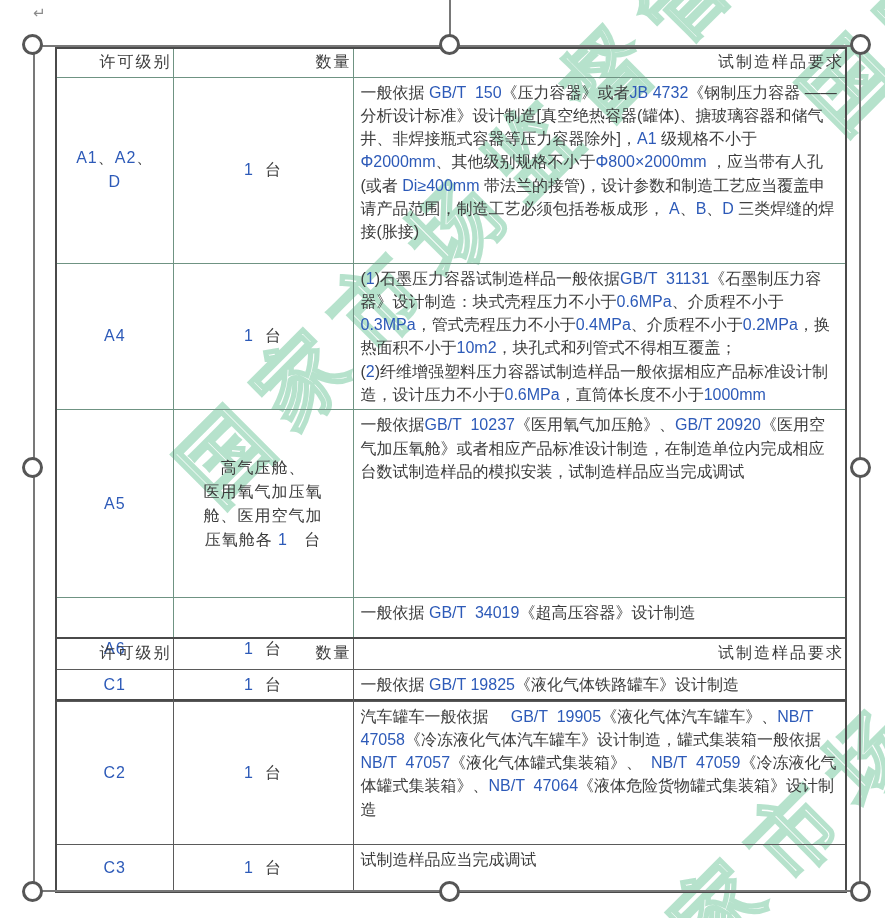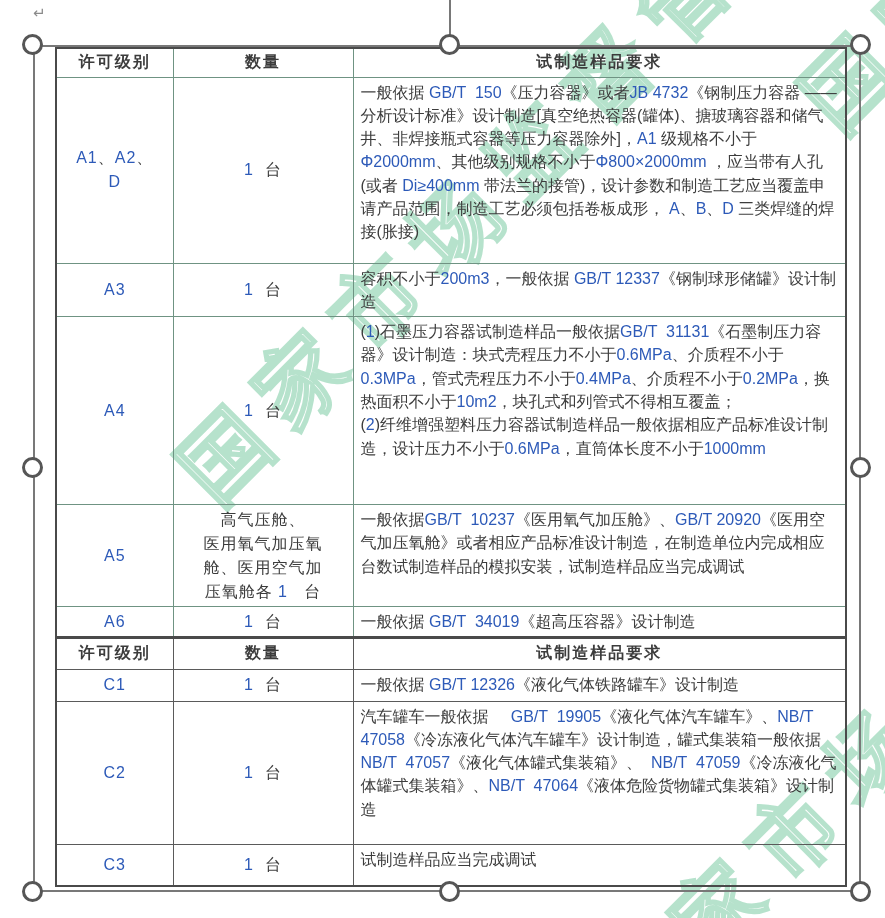--- a/index.html
+++ b/index.html
@@ -34,34 +34,34 @@
     width:790px;z-index:2;font-size:16px;
   }
   .t1{top:47px}
   .t2{top:637px}
   table.t col:nth-child(1){width:117px}
   table.t col:nth-child(2){width:180px}
   table.t col:nth-child(3){width:493px}
   .t1, .t2{border:2px solid #4a4a4a}
   .t1 th,.t1 td{border:1px solid #6f9383}
   .t2 th,.t2 td{border:1px solid #5a5a5a}
-  .t th{font-weight:700;text-align:center;vertical-align:middle;letter-spacing:2px}
+  .t th{font-weight:400;text-align:right;vertical-align:middle;letter-spacing:2px}
   .t td{background:transparent}
   td.level,td.quantity{text-align:center;vertical-align:middle;white-space:pre-wrap;line-height:24px;letter-spacing:1px}
   td.requirement{text-align:left;vertical-align:top;padding:3px 6px 3px 7px;line-height:23.3px;white-space:pre-wrap}
   .t1 thead tr{height:29px}
   .t1 tbody tr:nth-child(1){height:186px}
   .t1 tbody tr:nth-child(2){height:46px}
   .t1 tbody tr:nth-child(3){height:188px}
   .t1 tbody tr:nth-child(4){height:102px}
   .t1 tbody tr:nth-child(5){height:27px}
   .t2 thead tr{height:31px}
   .t2 tbody tr:nth-child(1){height:32px}
   .t2 tbody tr:nth-child(2){height:143px}
-  .t2 tbody tr:nth-child(3){height:42px}
+  .t2 tbody tr:nth-child(3){height:48px}
   .num{color:#2d5ab8}
 </style>
 </head>
 <body>
 
 <span class="pilcrow">↵</span>
 
 <div class="wm" id="wm1">国家市场监督管理总局</div>
 <div class="wm" id="wm2">国家市场监督管理总局</div>
 <div class="wm" id="wm3">国家市场监督管理总局</div>
@@ -91,25 +91,20 @@
       </tr>
     </thead>
   <tbody>
       <tr>
         <td class="level"><span class="num">A1</span>、<span class="num">A2</span>、
 <span class="num">D</span></td>
         <td class="quantity"><span class="num">1</span>  台</td>
         <td class="requirement">一般依据 <span class="num">GB/T</span>  <span class="num">150</span>《压力容器》或者<span class="num">JB</span> <span class="num">4732</span>《钢制压力容器 ——分析设计标准》设计制造[真空绝热容器(罐体)、搪玻璃容器和储气井、非焊接瓶式容器等压力容器除外]，<span class="num">A1</span> 级规格不小于<span class="num">Φ2000mm</span>、其他级别规格不小于<span class="num">Φ800×2000mm</span> ，应当带有人孔(或者 <span class="num">Di≥400mm</span> 带法兰的接管)，设计参数和制造工艺应当覆盖申请产品范围，制造工艺必须包括卷板成形， <span class="num">A</span>、<span class="num">B</span>、<span class="num">D</span> 三类焊缝的焊接(胀接)</td>
       </tr>
       <tr>
-        <td class="level"><span class="num">A3</span></td>
-        <td class="quantity"><span class="num">1</span>  台</td>
-        <td class="requirement">容积不小于<span class="num">200m3</span>，一般依据 <span class="num">GB/T</span> <span class="num">12337</span>《钢制球形储罐》设计制造</td>
-      </tr>
-      <tr>
         <td class="level"><span class="num">A4</span></td>
         <td class="quantity"><span class="num">1</span>  台</td>
         <td class="requirement">(<span class="num">1</span>)石墨压力容器试制造样品一般依据<span class="num">GB/T</span>  <span class="num">31131</span>《石墨制压力容器》设计制造：块式壳程压力不小于<span class="num">0.6MPa</span>、介质程不小于<span class="num">0.3MPa</span>，管式壳程压力不小于<span class="num">0.4MPa</span>、介质程不小于<span class="num">0.2MPa</span>，换热面积不小于<span class="num">10m2</span>，块孔式和列管式不得相互覆盖；
 (<span class="num">2</span>)纤维增强塑料压力容器试制造样品一般依据相应产品标准设计制造，设计压力不小于<span class="num">0.6MPa</span>，直筒体长度不小于<span class="num">1000mm</span></td>
       </tr>
       <tr>
         <td class="level"><span class="num">A5</span></td>
         <td class="quantity">高气压舱、
 医用氧气加压氧
 舱、医用空气加
@@ -134,21 +129,21 @@
       <tr>
         <th>许可级别</th>
         <th>数量</th>
         <th>试制造样品要求</th>
       </tr>
     </thead>
   <tbody>
       <tr>
         <td class="level"><span class="num">C1</span></td>
         <td class="quantity"><span class="num">1</span>  台</td>
-        <td class="requirement">一般依据 <span class="num">GB/T</span> <span class="num">12326</span>《液化气体铁路罐车》设计制造</td>
+        <td class="requirement">一般依据 <span class="num">GB/T</span> <span class="num">19825</span>《液化气体铁路罐车》设计制造</td>
       </tr>
       <tr>
         <td class="level"><span class="num">C2</span></td>
         <td class="quantity"><span class="num">1</span>  台</td>
         <td class="requirement">汽车罐车一般依据     <span class="num">GB/T</span>  <span class="num">19905</span>《液化气体汽车罐车》、<span class="num">NB/T</span>  <span class="num">47058</span>《冷冻液化气体汽车罐车》设计制造，罐式集装箱一般依据   <span class="num">NB/T</span>  <span class="num">47057</span>《液化气体罐式集装箱》、  <span class="num">NB/T</span>  <span class="num">47059</span>《冷冻液化气体罐式集装箱》、<span class="num">NB/T</span>  <span class="num">47064</span>《液体危险货物罐式集装箱》设计制造</td>
       </tr>
       <tr>
         <td class="level"><span class="num">C3</span></td>
         <td class="quantity"><span class="num">1</span>  台</td>
         <td class="requirement">试制造样品应当完成调试</td>

